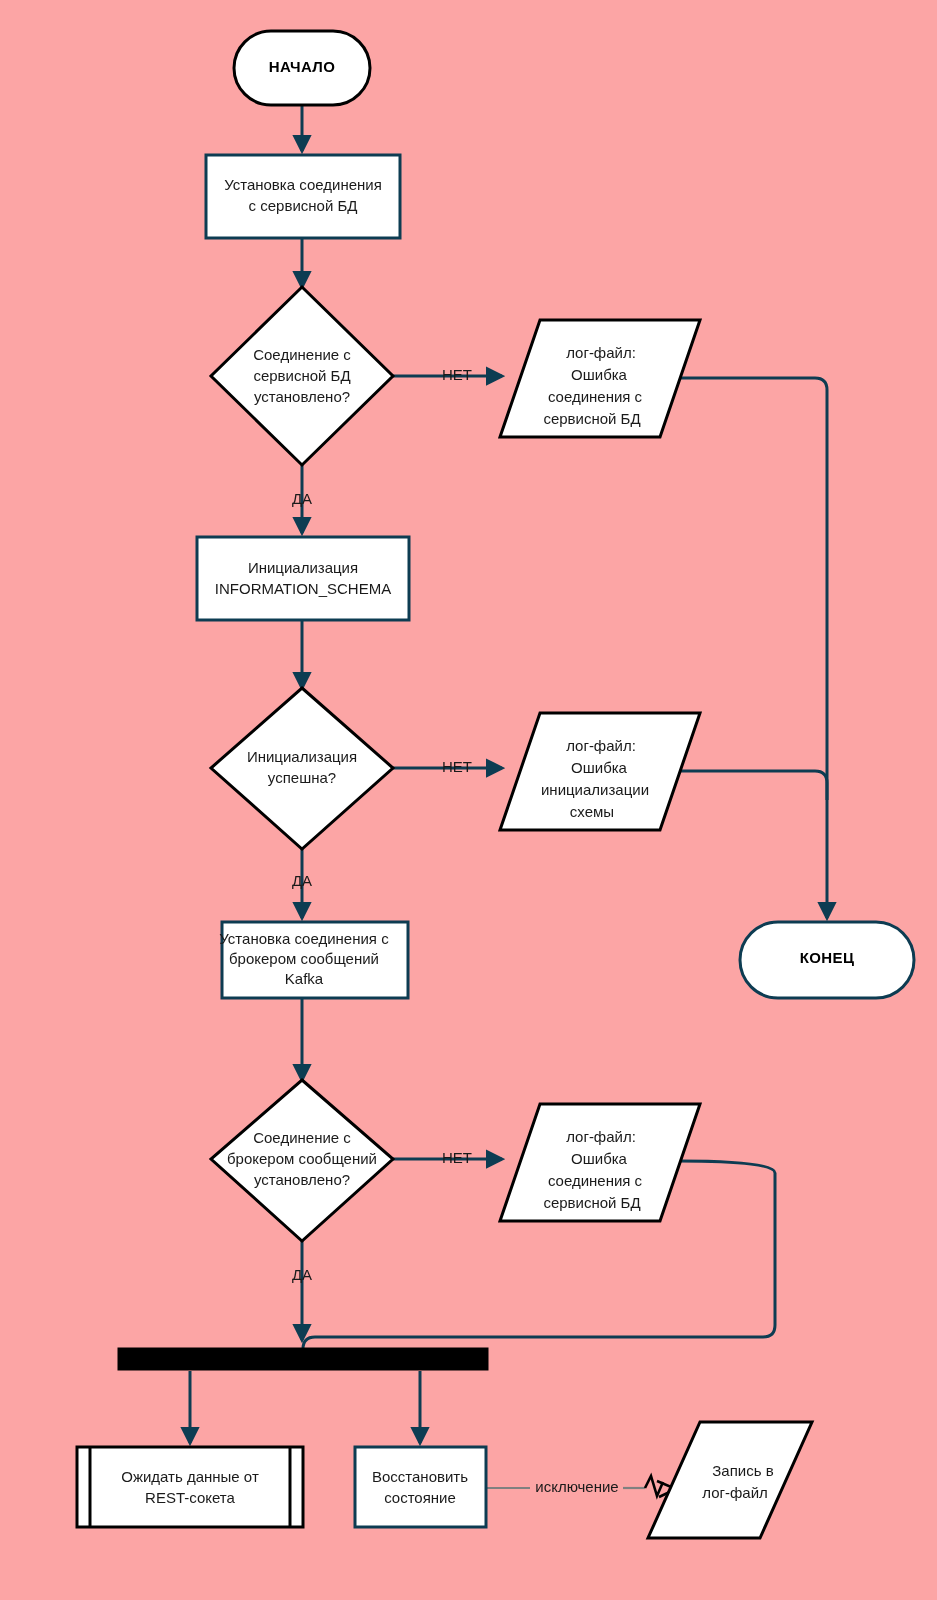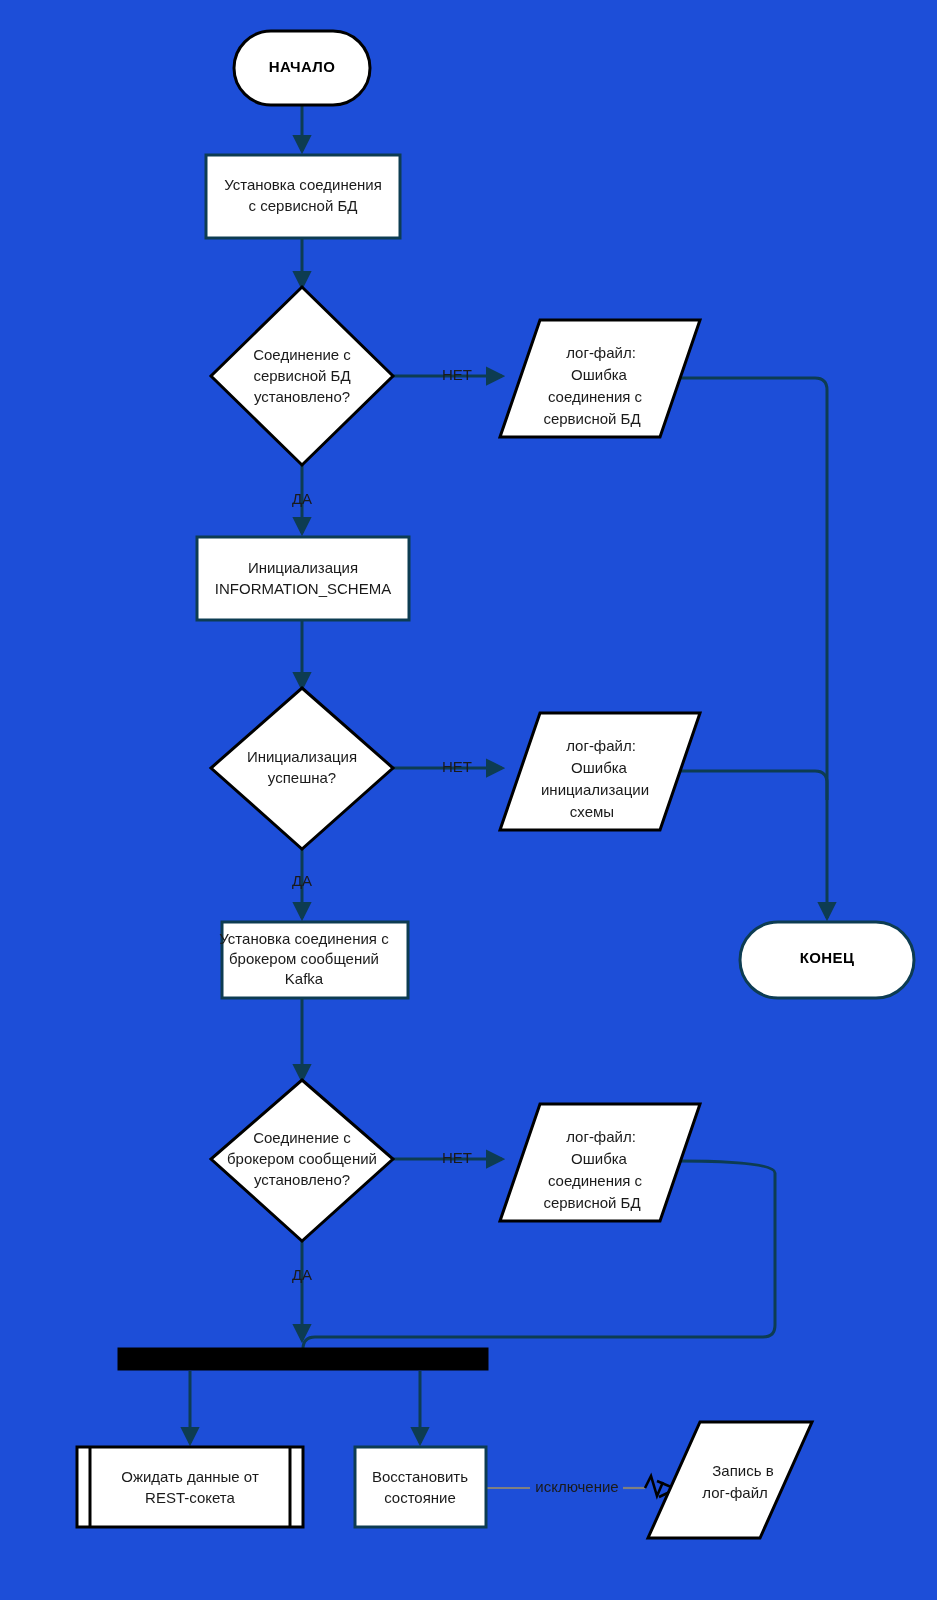--- a/index.html
+++ b/index.html
@@ -7,21 +7,21 @@
     padding: 0;
     background: #ffffff;
   }
   body {
     font-family: "Liberation Sans", sans-serif;
   }
   #canvas-wrap {
     position: relative;
     width: 937px;
     height: 1600px;
-    background: #1d4ed8;
+    background: #fca5a5;
     overflow: hidden;
   }
   svg#flow {
     position: absolute;
     left: 0;
     top: 0;
     width: 937px;
     height: 1600px;
   }
   .shape-fill { fill: #ffffff; }

